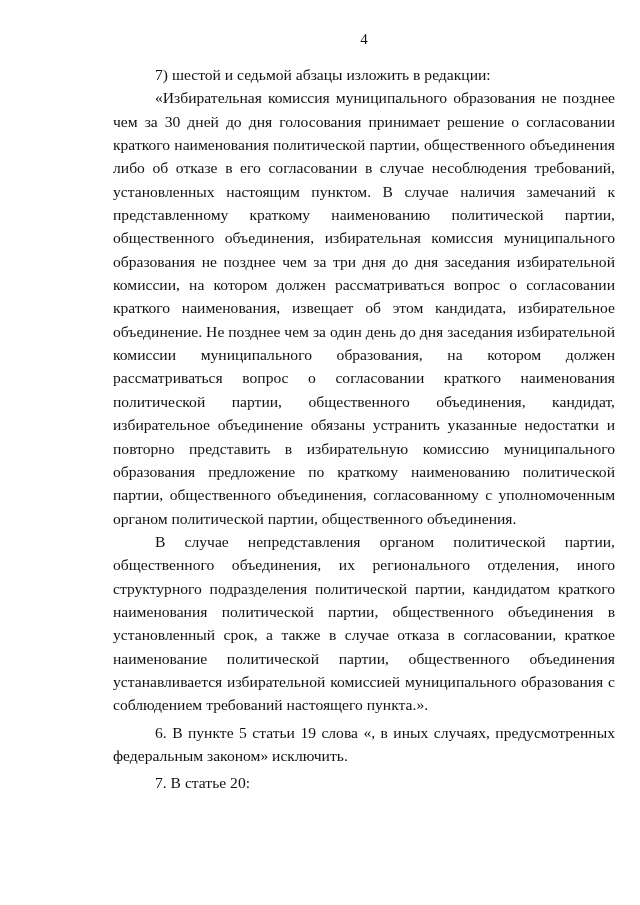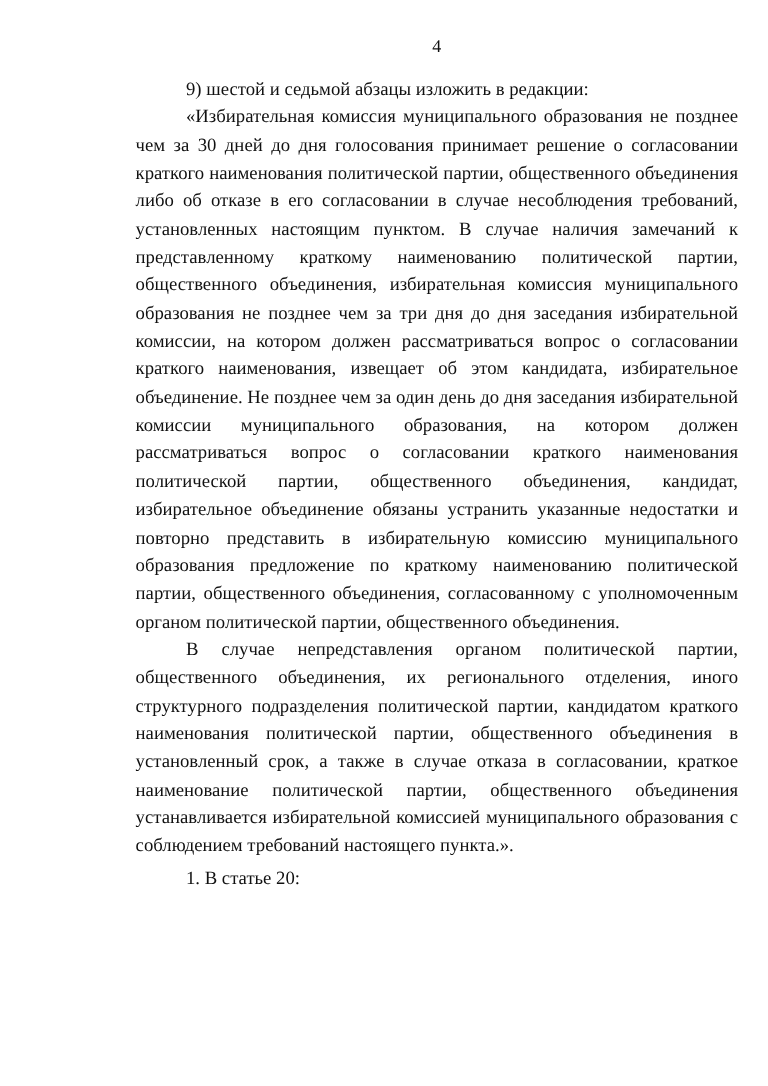--- a/index.html
+++ b/index.html
@@ -19,18 +19,19 @@
   }
   .para { margin: 0; text-align: justify; text-align-last: left; text-indent: 42px; }
   .gap { margin-top: 4px; }
 </style>
 </head>
 <body>
 
 <div class="page">
   <div class="page-number">4</div>
   <div class="body-text">
-    <p class="para">9) шестой и седьмой абзацы изложить в редакции:</p>
+    <p class="para">7) шестой и седьмой абзацы изложить в редакции:</p>
     <p class="para">«Избирательная комиссия муниципального образования не позднее чем за 30 дней до дня голосования принимает решение о согласовании краткого наименования политической партии, общественного объединения либо об отказе в его согласовании в случае несоблюдения требований, установленных настоящим пунктом. В случае наличия замечаний к представленному краткому наименованию политической партии, общественного объединения, избирательная комиссия муниципального образования не позднее чем за три дня до дня заседания избирательной комиссии, на котором должен рассматриваться вопрос о согласовании краткого наименования, извещает об этом кандидата, избирательное объединение. Не позднее чем за один день до дня заседания избирательной комиссии муниципального образования, на котором должен рассматриваться вопрос о согласовании краткого наименования политической партии, общественного объединения, кандидат, избирательное объединение обязаны устранить указанные недостатки и повторно представить в избирательную комиссию муниципального образования предложение по краткому наименованию политической партии, общественного объединения, согласованному с уполномоченным органом политической партии, общественного объединения.</p>
     <p class="para">В случае непредставления органом политической партии, общественного объединения, их регионального отделения, иного структурного подразделения политической партии, кандидатом краткого наименования политической партии, общественного объединения в установленный срок, а также в случае отказа в согласовании, краткое наименование политической партии, общественного объединения устанавливается избирательной комиссией муниципального образования с соблюдением требований настоящего пункта.».</p>
-    <p class="para gap">1. В статье 20:</p>
+    <p class="para gap">6. В пункте 5 статьи 19 слова «, в иных случаях, предусмотренных федеральным законом» исключить.</p>
+    <p class="para gap">7. В статье 20:</p>
   </div>
 </div>
 
 </body></html>

